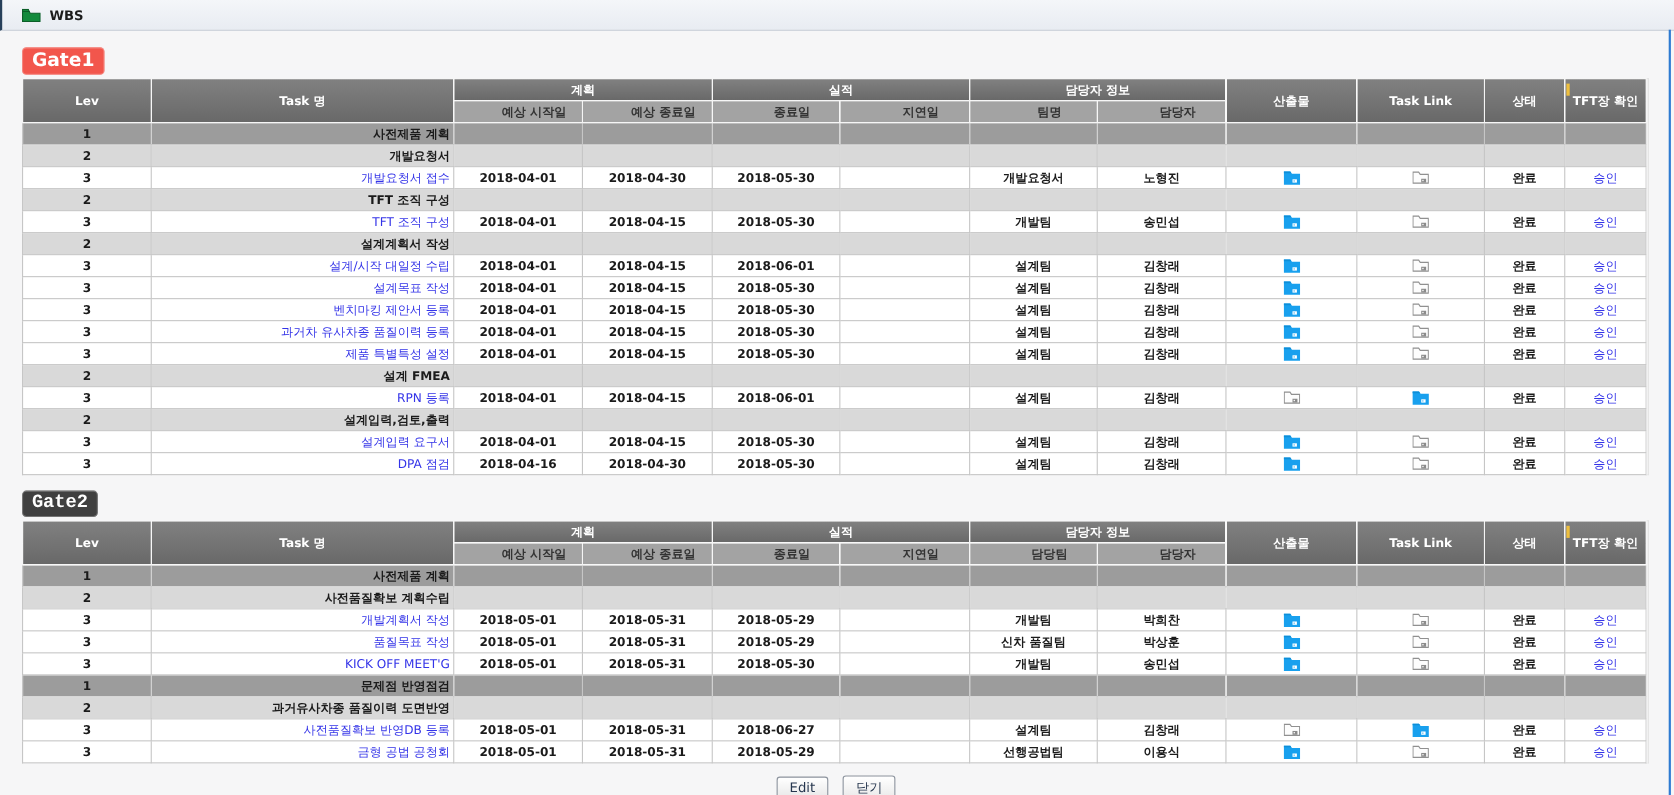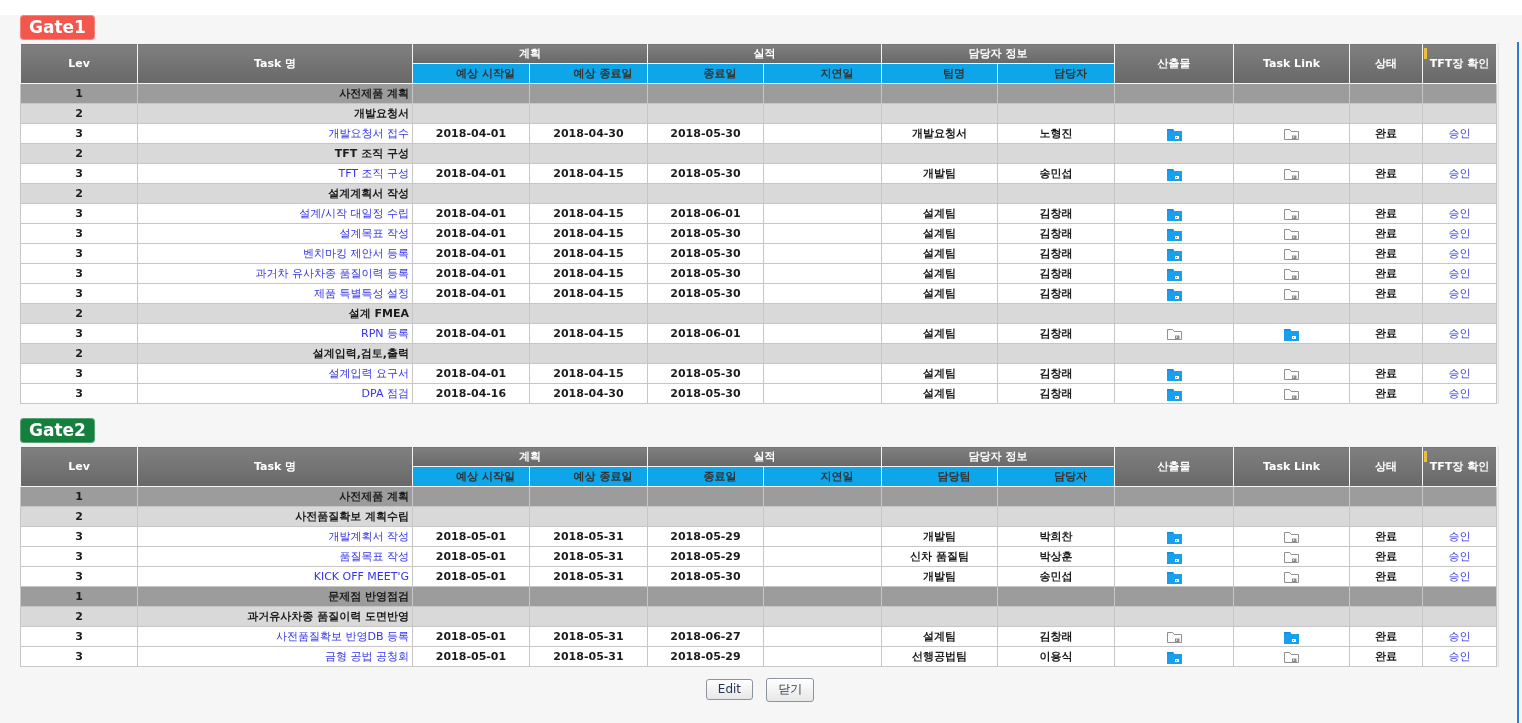--- a/index.html
+++ b/index.html
@@ -7,30 +7,30 @@
   .window{position:relative;width:1522px;height:723px;background:#f6f6f7;}
   .right-border{position:absolute;top:27px;right:3px;bottom:0;width:2px;background:#2e7bd2;}
 
   
   .titlebar{height:27px;background:linear-gradient(#f4f6f9,#e8ecf2);border-bottom:1px solid #c6ccd6;border-left:2px solid #27405a;display:flex;align-items:center;gap:8px;padding-left:18px;}
   .titlebar .t{font-size:12px;font-weight:bold;color:#1c1c1c;}
 
   
   .badge{display:inline-block;min-width:40px;text-align:center;padding:2px 9px 3px;border-radius:4px;color:#fff;font-weight:bold;font-size:17px;margin-bottom:3px;box-shadow:inset 0 0 0 1px rgba(255,255,255,.28);}
   .badge.g0{background:#f2564c;}
-  .badge.g1{background:#15803d;}
+  .badge.g1{background:#404040;font-family:Liberation Mono, monospace;}
 
   .gate-section{margin:14px 0 0 20px;}
   .gate-section:first-child{margin-top:15px;}
   .table-wrap{position:relative;display:flex;align-items:stretch;width:1424px;}
 
   table.grid{border-collapse:collapse;table-layout:fixed;width:1476px;background:#fff;border:1px solid #b9b9b9;}
   .grid th,.grid td{height:19px;padding:0 3px;font-size:11px;font-weight:bold;white-space:nowrap;overflow:hidden;line-height:19px;}
   .grid thead th{background:linear-gradient(#808080,#686868);color:#fff;border:1px solid #f5f5f5;text-align:center;}
-  .grid thead tr.sub th{background:#0ea5e9;color:#333;padding-left:32px;}
+  .grid thead tr.sub th{background:#a3a3a3;color:#333;padding-left:32px;}
   .grid tbody td{border:1px solid #c6c6c6;color:#1b1b1b;}
   .grid tr.lev1 td{background:#9c9c9c;}
   .grid tr.lev2 td{background:#d9d9d9;}
   .grid tr.lev3 td{background:#ffffff;}
   .grid td.c{text-align:center;}
   .grid td.task{text-align:right;}
   .grid tr.lev1 td.task{padding-left:12px;}
   .grid tr.lev2 td.task{padding-left:26px;}
   .grid tr.lev3 td.task{padding-left:42px;}
   a.task-link,a.approve-link{color:#3333e8;text-decoration:none;font-weight:normal;}
@@ -42,20 +42,27 @@
   .clip-icon{position:absolute;top:5px;right:17px;width:3px;height:11px;background:#eebf3e;z-index:2;}
 
   
   .footer{width:1480px;margin:11px 0 0 20px;text-align:center;}
   .btn{display:inline-block;margin:0 4px;padding:2px 11px 3px;border:1px solid #8d949e;border-radius:3px;background:linear-gradient(#ffffff,#e7e7e7);font-size:12px;font-weight:normal;color:#27374f;cursor:pointer;font-family:inherit;}
 </style>
 </head>
 <body>
 
 <div class="window">
+  <div class="titlebar">
+    <span class="icon"><svg width="17" height="12" viewBox="0 0 17 12">
+          <path d="M.5 2.5h6l1 1.5h9v7.5H.5z" fill="#128a3c" stroke="#0b5e28"></path>
+          <path d="M.5 2.5h6l-.8-2H.5z" fill="#128a3c" stroke="#0b5e28"></path>
+        </svg></span>
+    <span class="t">WBS</span>
+  </div>
 
   <div id="gates">
       <section class="gate-section"><span class="badge g0">Gate1</span><br><div class="table-wrap">
           <table class="grid">
             <colgroup>
               <col style="width: 117px;">
               <col style="width: 275px;">
               <col style="width: 117px;">
               <col style="width: 118px;">
               <col style="width: 116px;">

